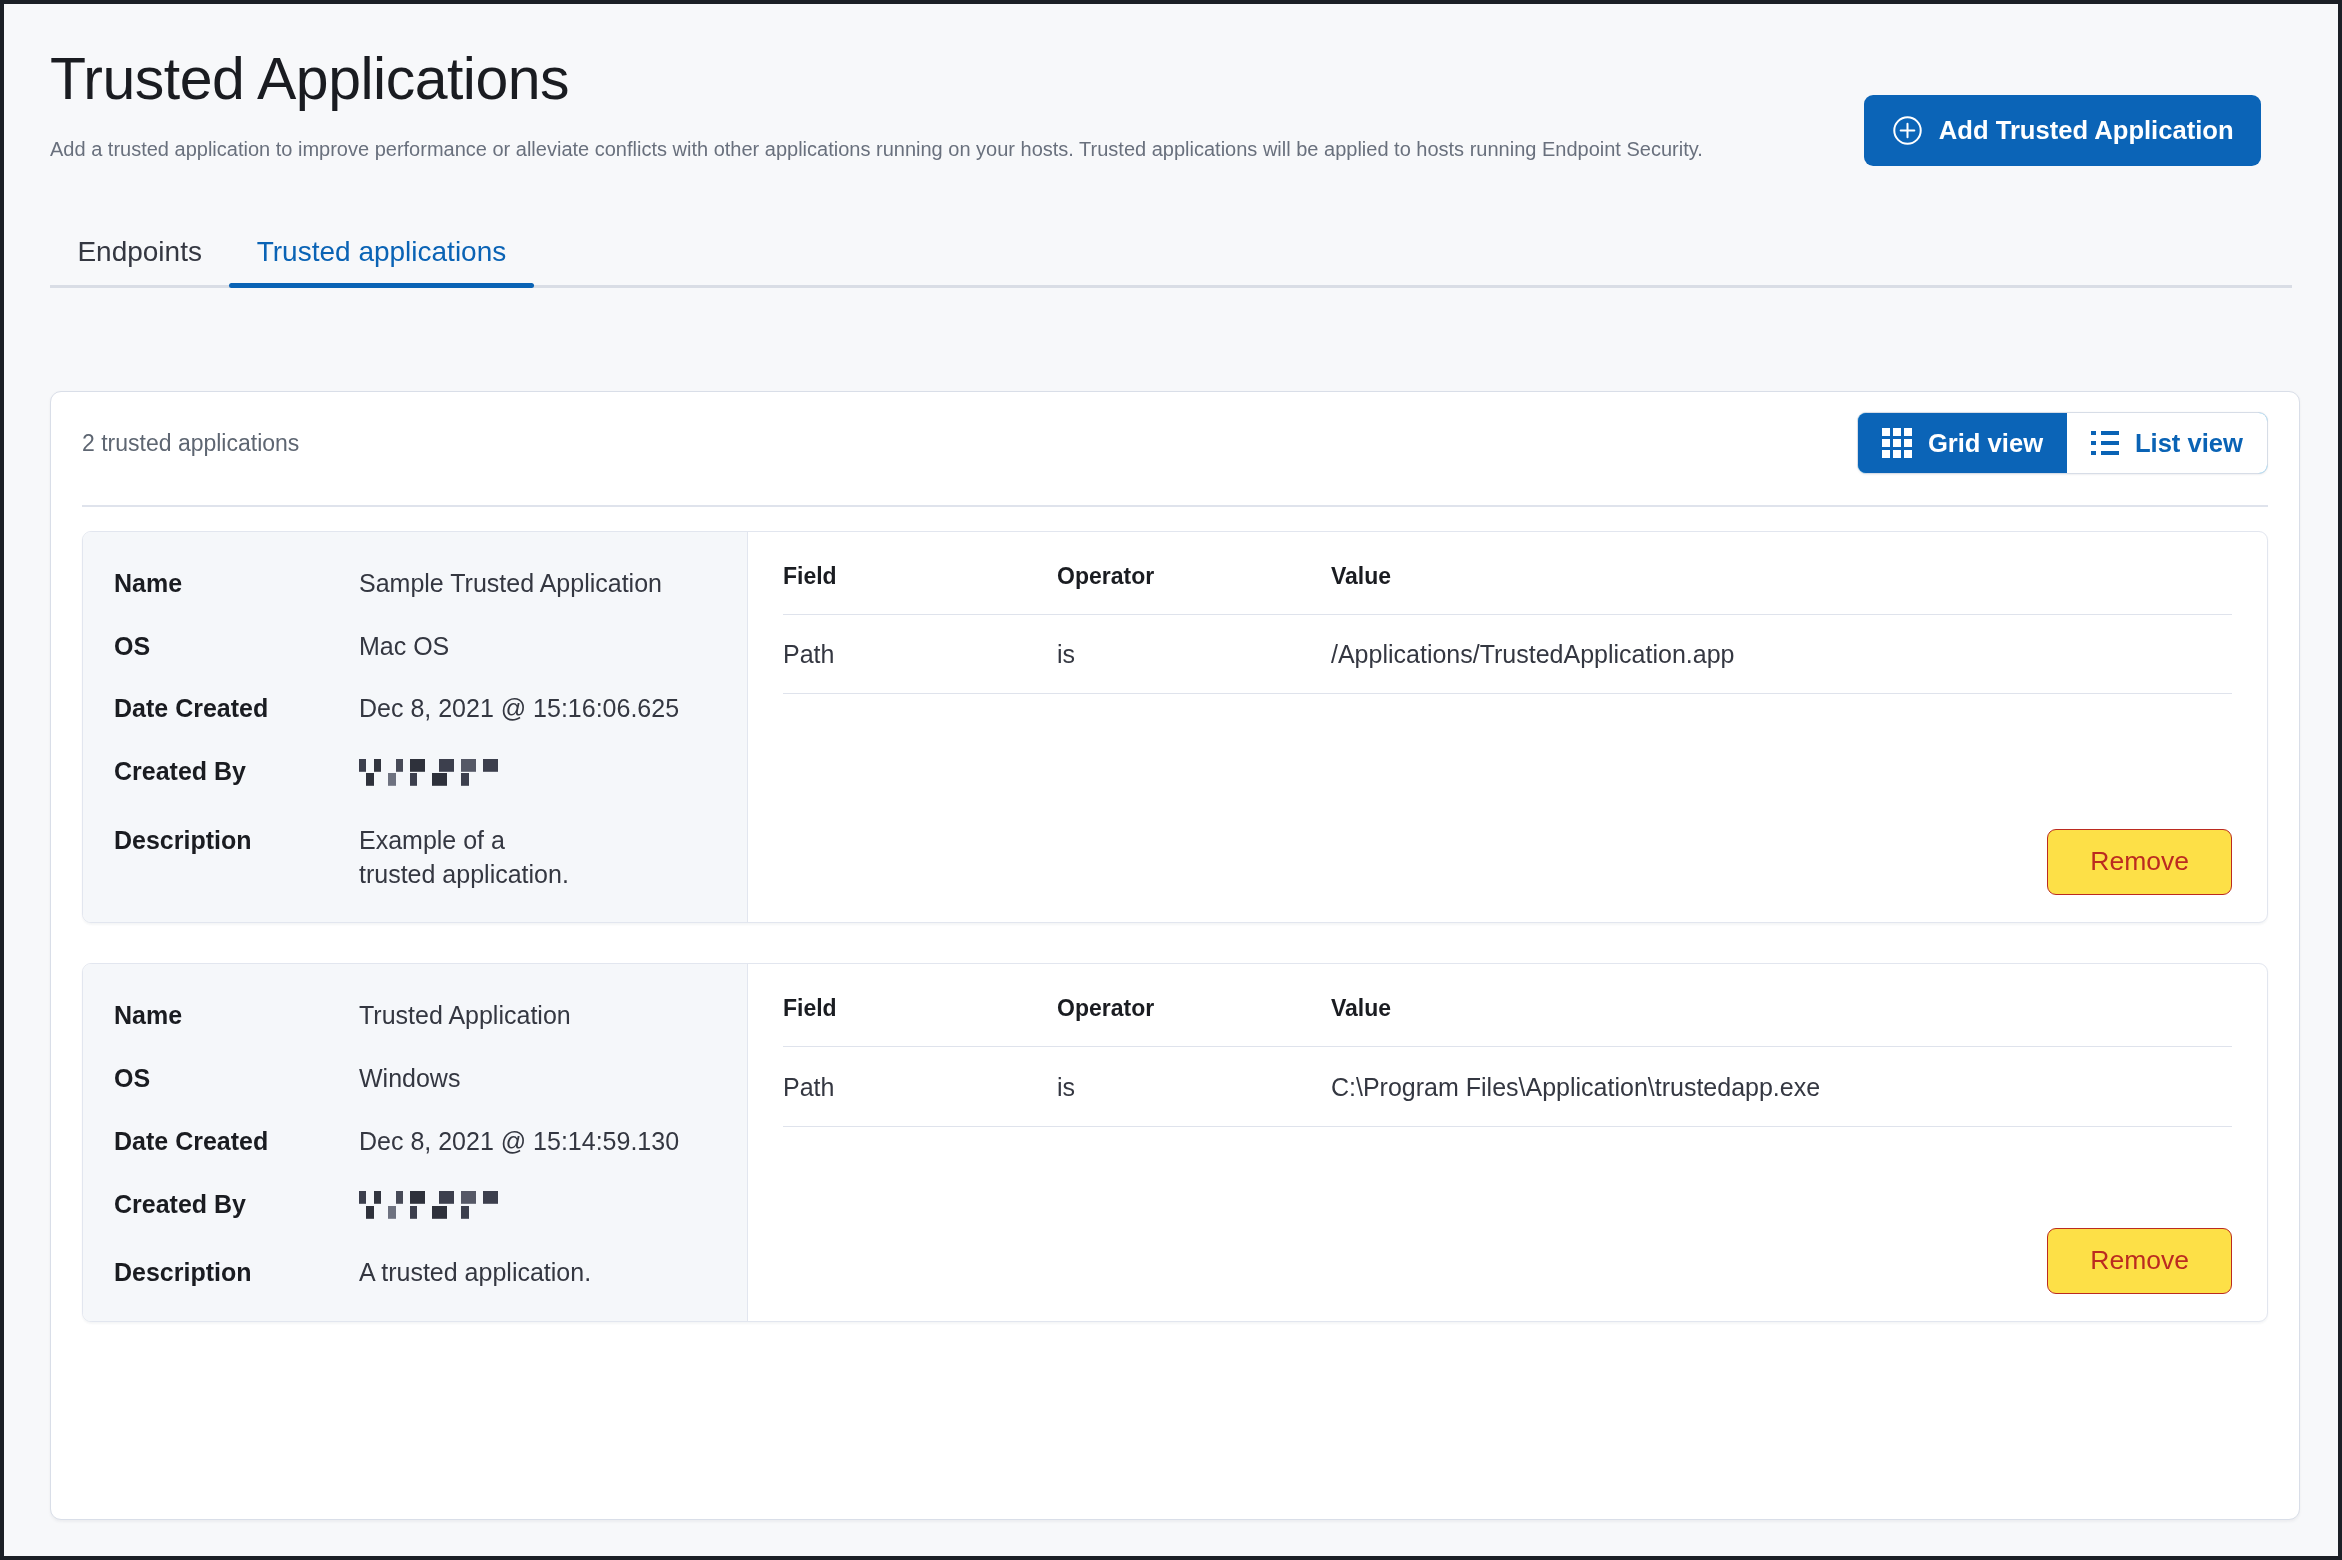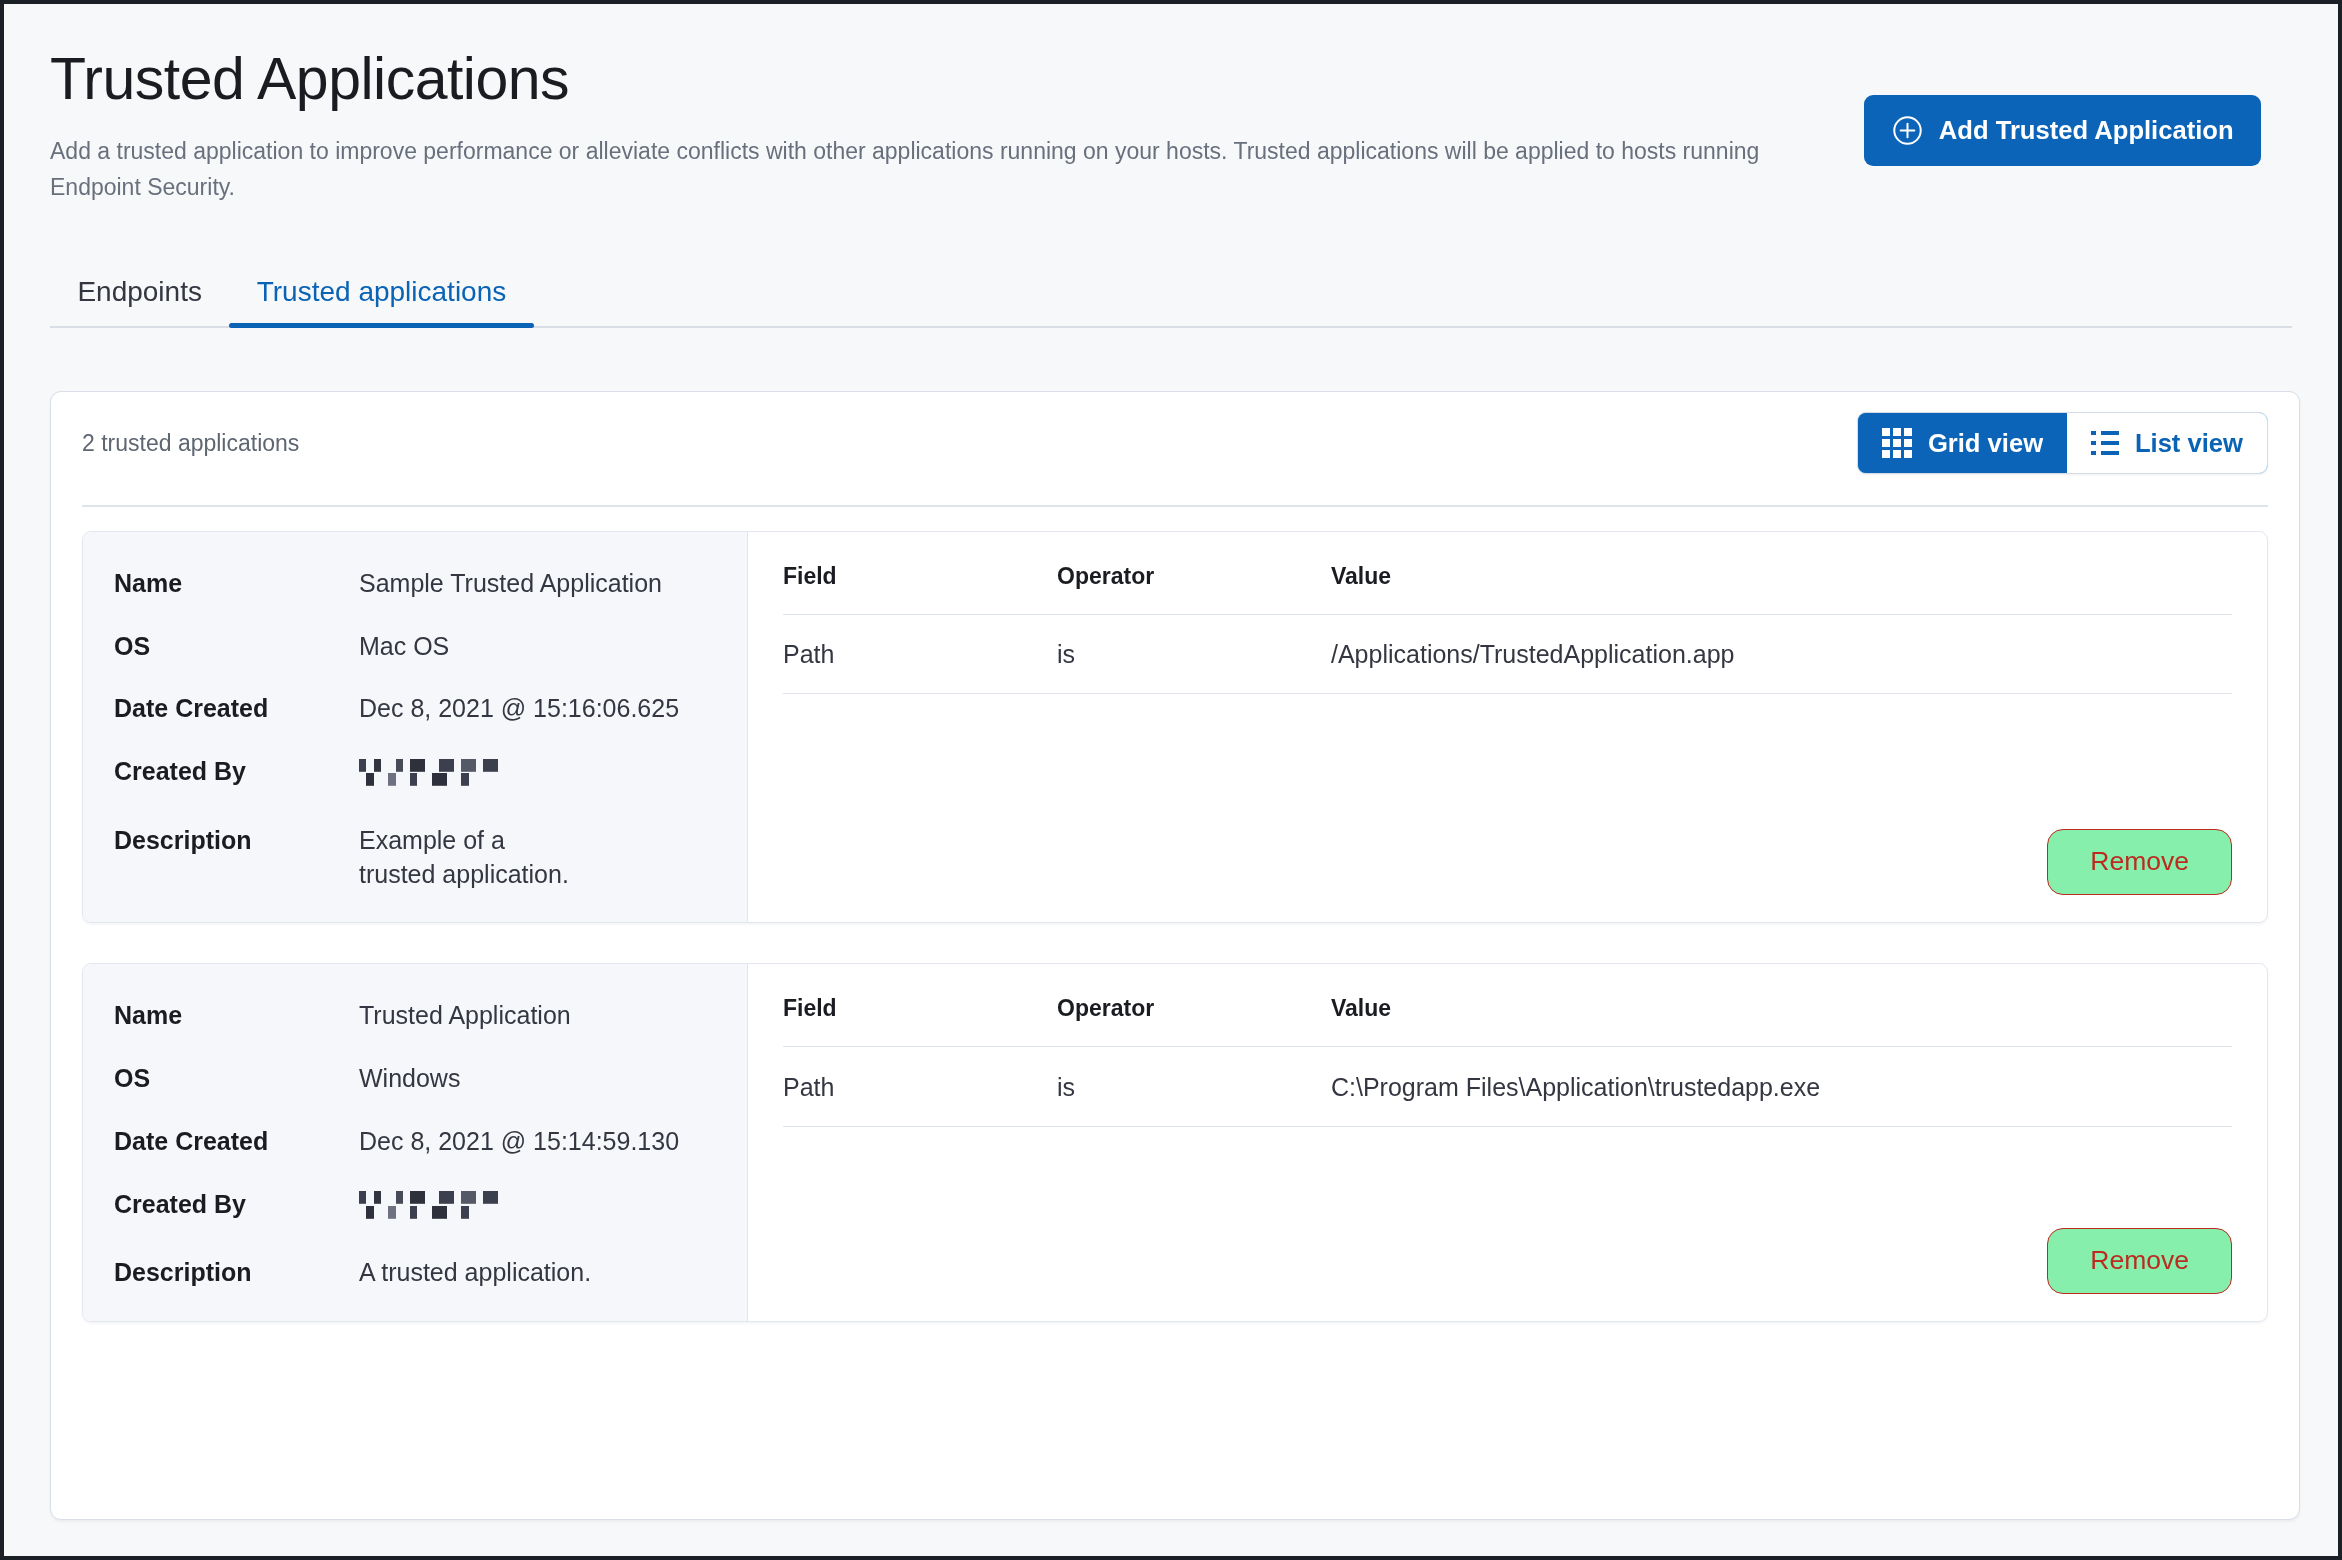--- a/index.html
+++ b/index.html
@@ -41,21 +41,21 @@
   .page-title {
     font-size: 59px;
     line-height: 1.12;
     font-weight: 400;
     color: #1a1c21;
     letter-spacing: -0.5px;
   }
 
   .page-subtitle {
     margin-top: 22px;
-    font-size: 23px;
+    font-size: 20px;
     line-height: 1.55;
     color: #69707d;
     max-width: 1759px;
     font-weight: 400;
   }
 
   .add-btn {
     position: absolute;
     top: 91px;
     right: 77px;
@@ -278,22 +278,22 @@
 
   .remove-wrap {
     margin-top: auto;
     display: flex;
     justify-content: flex-end;
     padding-top: 20px;
   }
   .remove-btn {
     border: 1.8px solid #bb2b20;
     color: #bb2b20;
-    background: #86efac;
-    border-radius: 16px;
+    background: #fde047;
+    border-radius: 9px;
     height: 66px;
     padding: 0 42px;
     font-size: 26.5px;
     font-family: inherit;
     cursor: pointer;
     white-space: nowrap;
   }
 
   
   .panel-footer {

